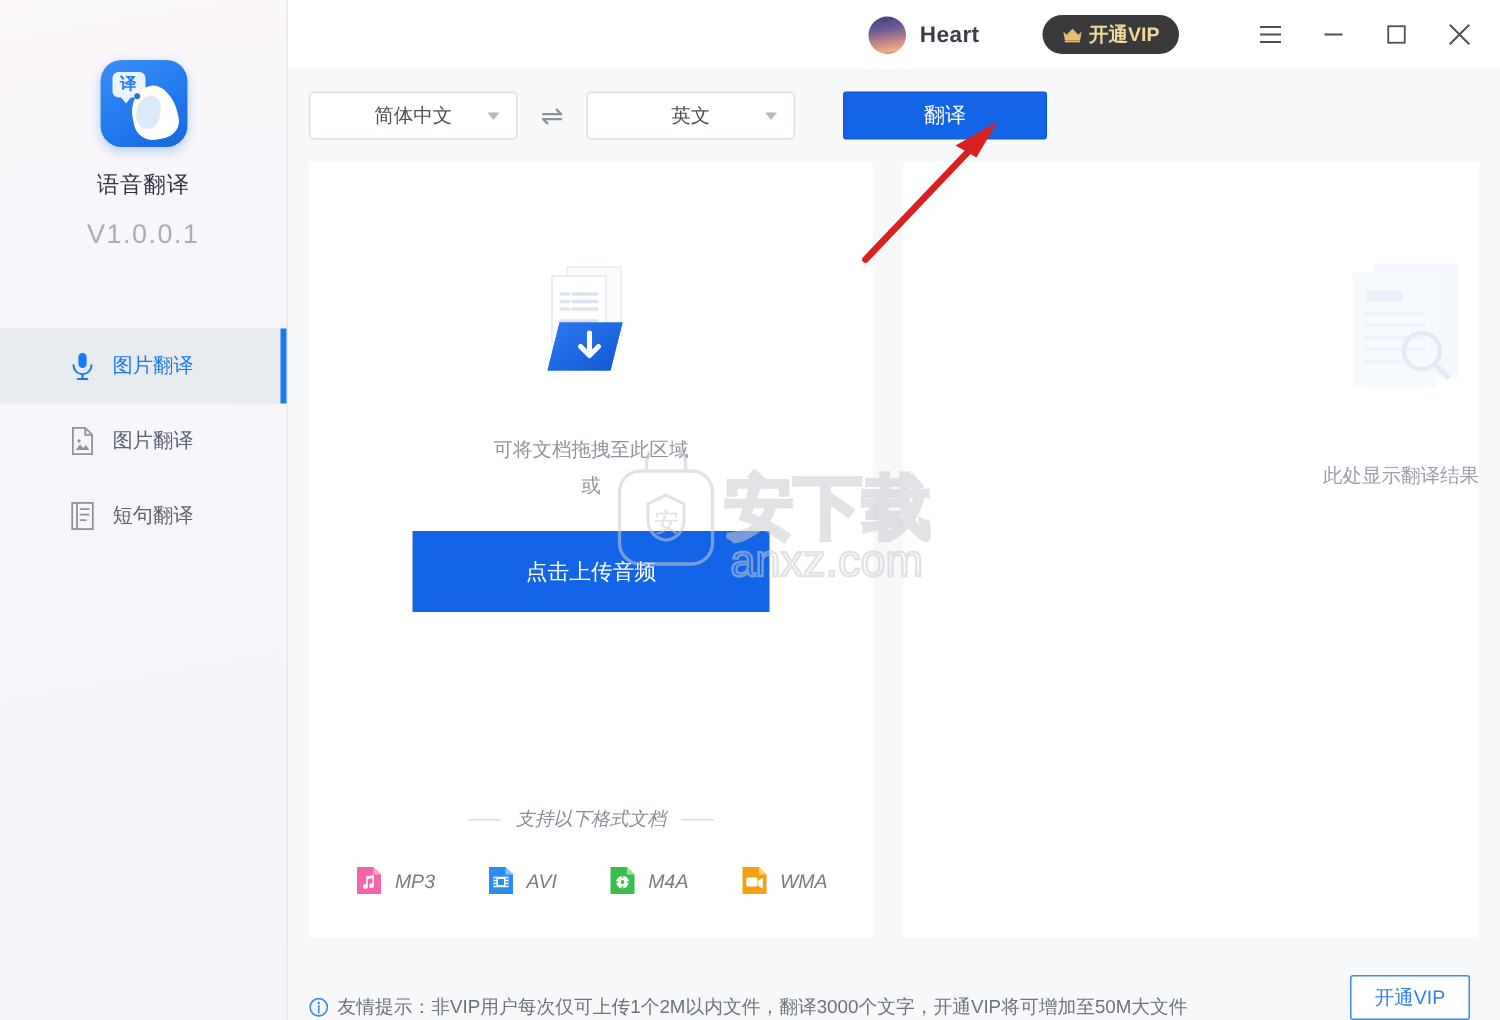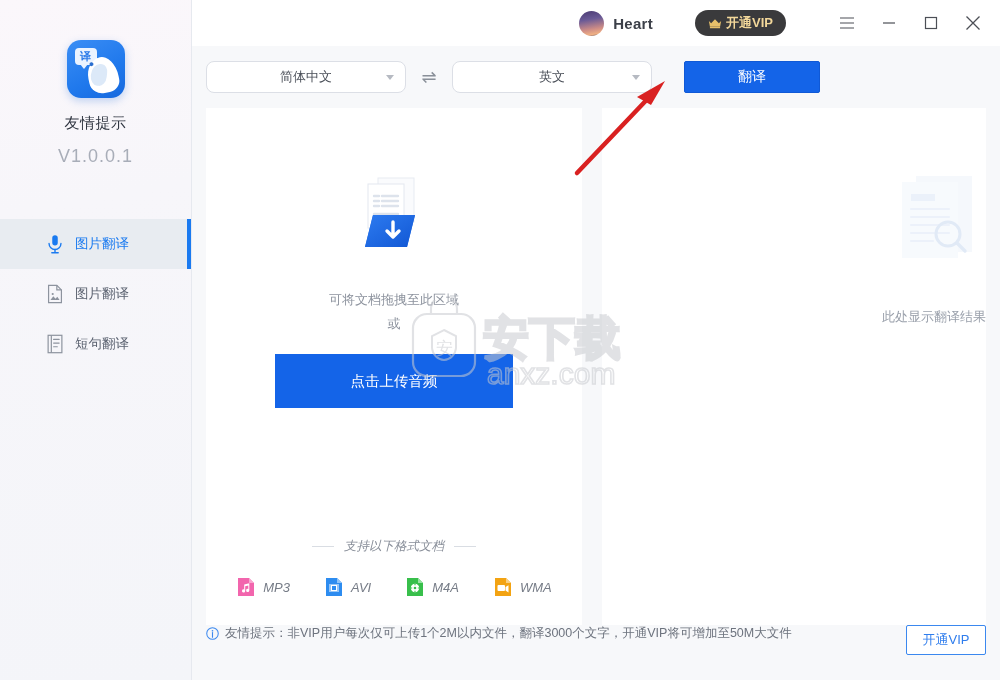--- a/index.html
+++ b/index.html
@@ -133,24 +133,24 @@
 
   
   #toolbar {
     height: 62px; flex: 0 0 62px;
     display: flex; align-items: center;
     padding-left: 14px;
     background: #f7f8fa;
   }
   .lang-select {
     position: relative;
-    width: 200px; height: 32px;
+    width: 139px; height: 32px;
     background: #ffffff;
     border: 1px solid #dcdfe6;
-    border-radius: 8px;
+    border-radius: 3px;
     display: flex; align-items: center; justify-content: center;
     font-size: 13px; color: #4a4f58;
     cursor: pointer;
   }
   .lang-select .caret {
     position: absolute; right: 11px; top: 50%; margin-top: -2px;
     width: 0; height: 0;
     border-left: 4.5px solid transparent;
     border-right: 4.5px solid transparent;
     border-top: 5px solid #b6bac2;
@@ -227,22 +227,22 @@
     position: absolute; left: 0; right: 0; top: 62px;
     display: flex; flex-direction: column; align-items: flex-end;
   }
   .result-icon { width: 94px; height: 100px; display: block; opacity: .55; }
   .result-text { margin-top: 38px; font-size: 13px; color: #9aa0ab; }
 
   
   #footer {
     height: 55px; flex: 0 0 55px;
     background: #f7f8fa;
-    display: flex; align-items: flex-start;
-    padding-left: 14px; padding-right: 14px;
+    display: flex; align-items: flex-end;
+    padding-left: 14px; padding-right: 20px;
   }
   .tip { display: flex; align-items: center; gap: 6px; font-size: 12.5px; color: #6d737e; }
   .info-ico { width: 13px; height: 13px; display: block; }
   .vip-outline {
     margin-left: auto;
     width: 80px; height: 30px;
     border: 1px solid #3b88ef;
     color: #2f7ded; font-size: 13px;
     display: flex; align-items: center; justify-content: center;
     background: #ffffff; cursor: pointer;
@@ -267,21 +267,21 @@
 <body>
 
 <div id="app">
 
   <div id="sidebar">
     <div class="brand">
       <div class="logo-box">
         <div class="logo-bubble">译</div>
         <div class="logo-bird"></div>
       </div>
-      <div class="app-title">友情提示</div>
+      <div class="app-title">语音翻译</div>
       <div class="app-version">V1.0.0.1</div>
     </div>
 
     <div id="nav">
 
 
       <div class="nav-item active">
         <svg class="nav-ico" viewBox="0 0 24 24">
           <rect x="9" y="2.5" width="6" height="11" rx="3" fill="#1a7af0"></rect>
           <path d="M5.5 11.5a6.5 6.5 0 0 0 13 0" fill="none" stroke="#1a7af0" stroke-width="1.5" stroke-linecap="round"></path>

